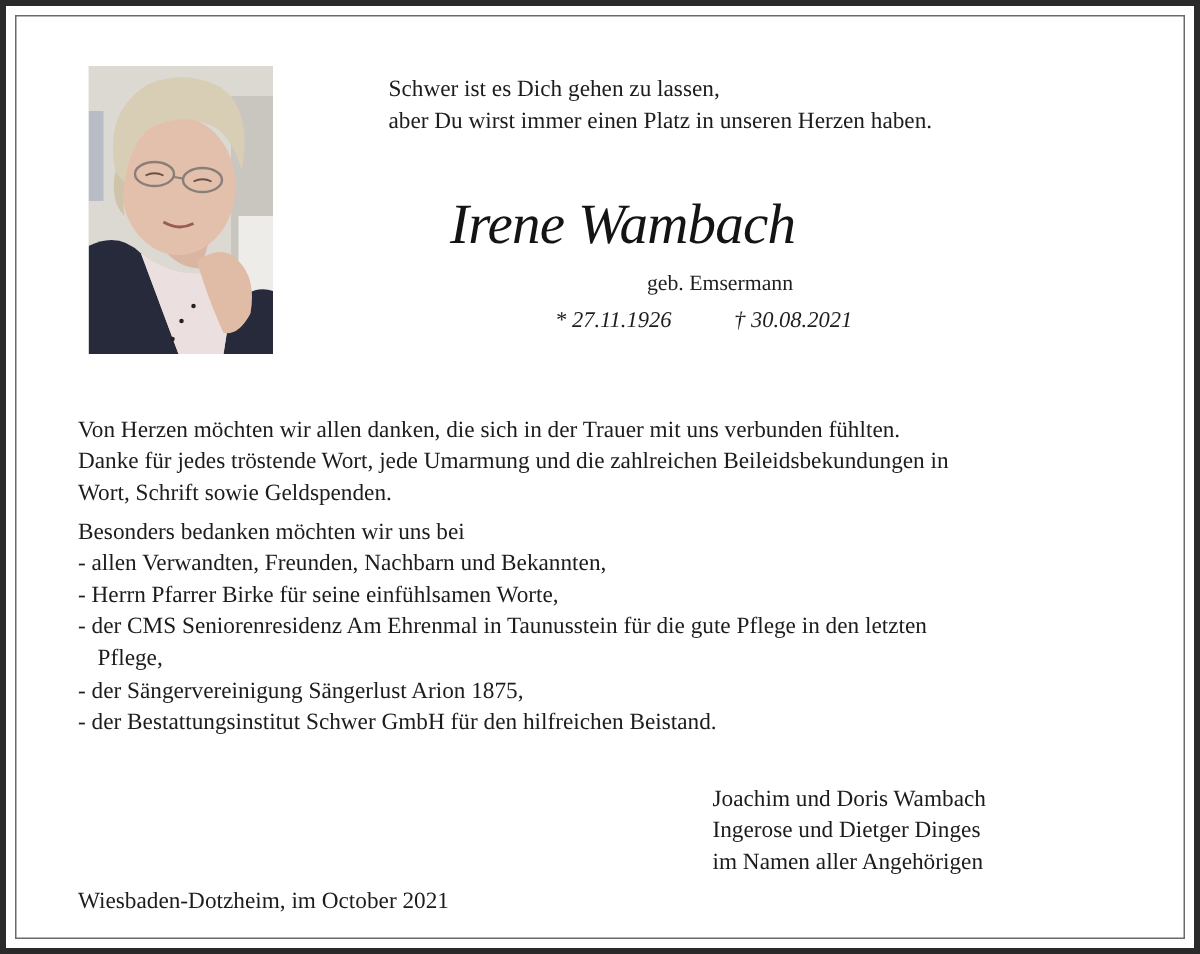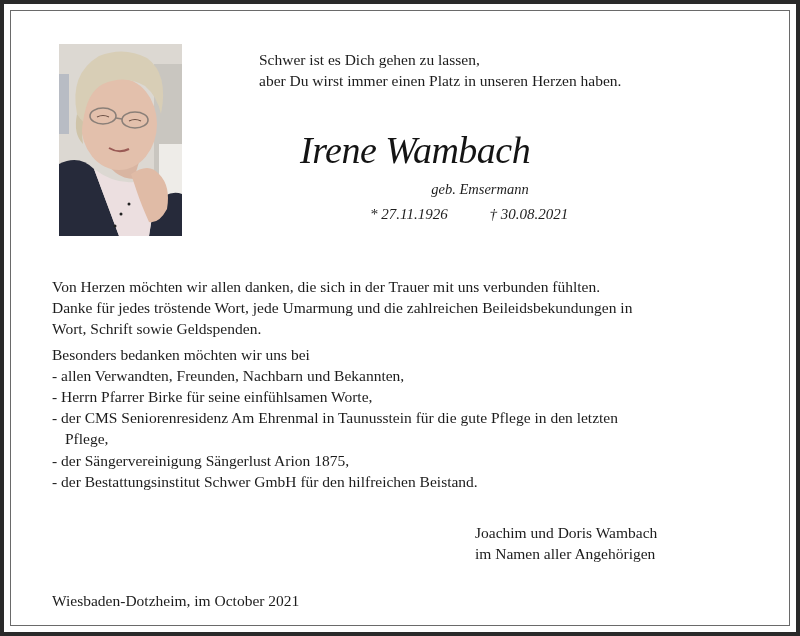--- a/index.html
+++ b/index.html
@@ -58,21 +58,20 @@
       line-height: 48px;
       letter-spacing: -0.5px;
       color: #141414;
       white-space: nowrap;
     }
     .maiden-name {
       position: absolute;
       left: 300px; top: 179px;
       width: 360px;
       text-align: center;
-      font-style: italic;
       font-size: 14.5px;
       line-height: 20px;
       color: #1e1e1e;
     }
     .dates {
       position: absolute;
       left: 370px; top: 204px;
       font-style: italic;
       font-size: 15px;
       line-height: 20px;
@@ -175,16 +174,17 @@
   <p>- allen Verwandten, Freunden, Nachbarn und Bekannten,</p>
   <p>- Herrn Pfarrer Birke für seine einfühlsamen Worte,</p>
   <p>- der CMS Seniorenresidenz Am Ehrenmal in Taunusstein für die gute Pflege in den letzten</p>
   <p class="indent">Pflege,</p>
   <p>- der Sängervereinigung Sängerlust Arion 1875,</p>
   <p>- der Bestattungsinstitut Schwer GmbH für den hilfreichen Beistand.</p>
 </div>
 
 <div class="signatures">
   <div>Joachim und Doris Wambach</div>
+  <div>Ingerose und Dietger Dinges</div>
   <div>im Namen aller Angehörigen</div>
 </div>
 
 <div class="place-date">Wiesbaden-Dotzheim, im October 2021</div>
 
 </body></html>

